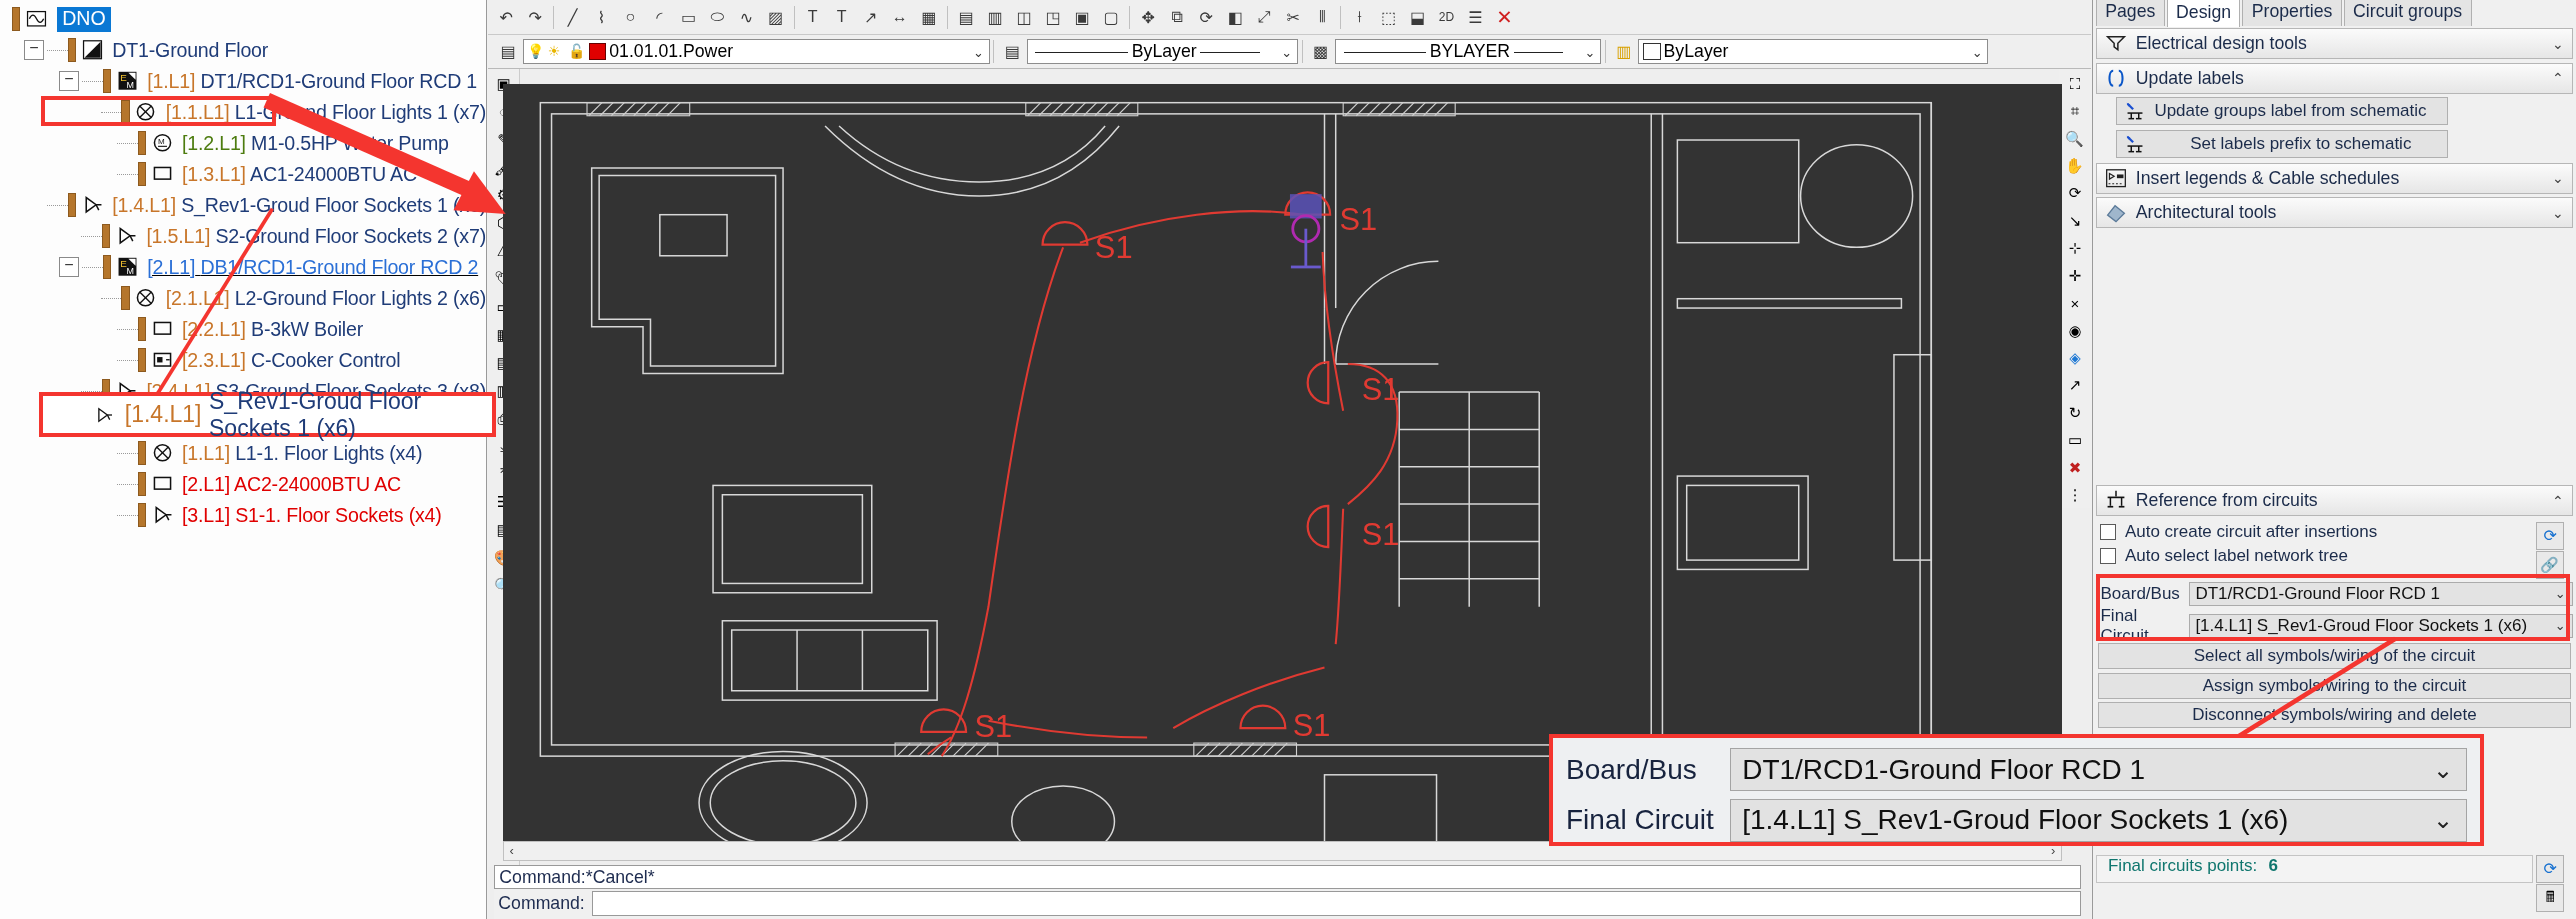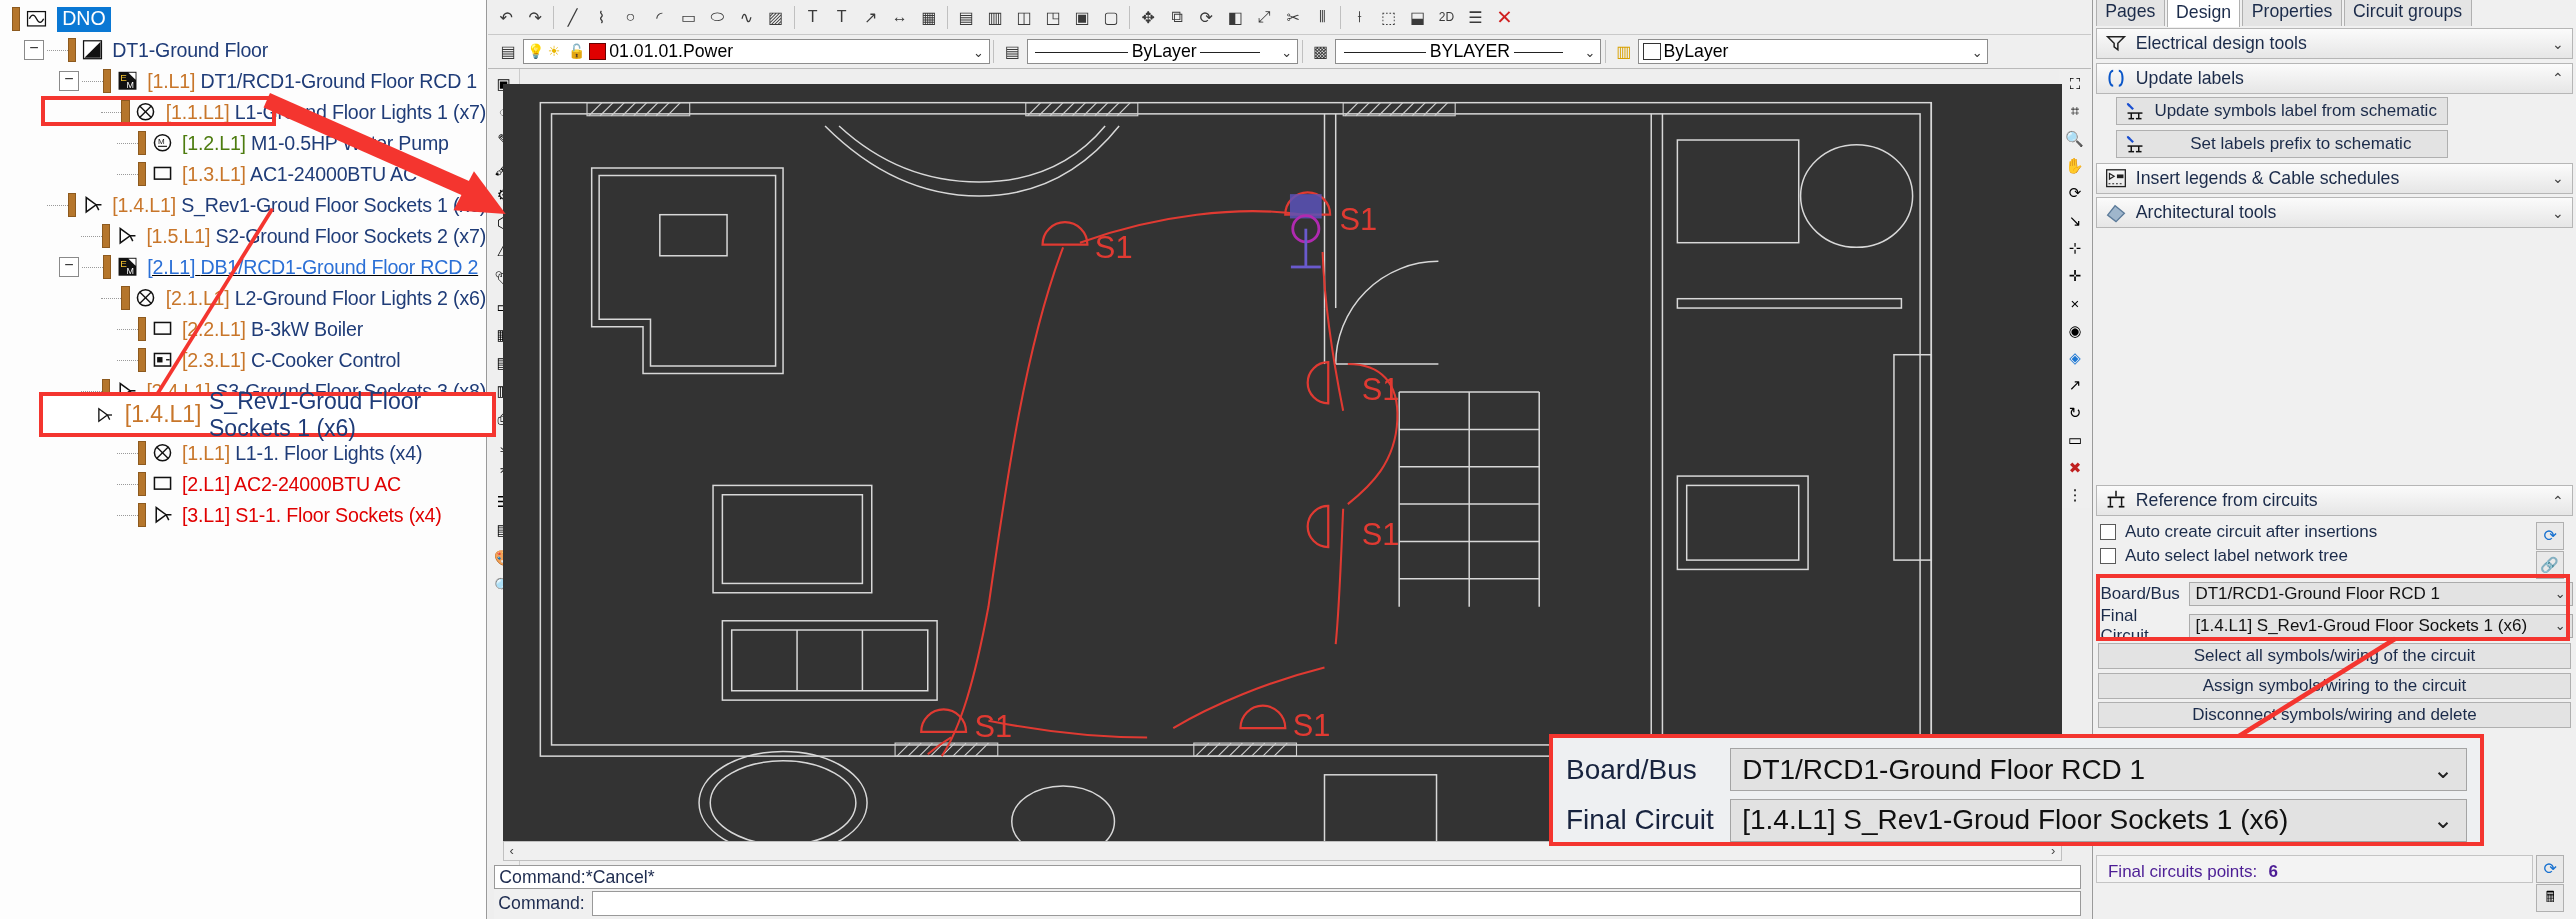--- a/index.html
+++ b/index.html
@@ -154,21 +154,21 @@
     height: 26px; border: 0.9px solid #b0b0b0; background: #e3e3e3;
     display: flex; align-items: center; justify-content: center;
     font-size: 17px; color: #1b2b4a; margin-bottom: 3.7px;
   }
   .side-sq {
     width: 28px; height: 28px; border: 0.9px solid #b0b0b0; background: #e9e9e9;
     display: flex; align-items: center; justify-content: center;
   }
   .status-pill {
     height: 28px; border: 0.9px solid #c4c4c4; background: #f3f3f3;
-    display: flex; align-items: flex-end; font-size: 17px; color: #4c1d95; padding-left: 11.2px;
+    display: flex; align-items: flex-start; font-size: 17px; color: #0f766e; padding-left: 11.2px;
   }
   .status-pill b { margin-left: 11.2px; }
 
   
   .anno { position: absolute; pointer-events: none; }
   .hl-box { border: 4.7px solid #f4352f; background: transparent; }
   .callout {
     background: #fff; border: 4.7px solid #f4352f; display: flex; align-items: center;
   }
   .callout-big {
@@ -724,21 +724,21 @@
           <svg viewBox="0 0 24 24" width="24" height="22.4">
             <path d="M4 4 L10 10" stroke="#1a4fd0" stroke-width="2.4"></path>
             <path d="M3 3 L7 5 L5 7 Z" fill="#1a4fd0"></path>
             <line x1="4" y1="14" x2="20" y2="14" stroke="#111" stroke-width="1.6"></line>
             <line x1="8" y1="14" x2="8" y2="20" stroke="#111" stroke-width="1.6"></line>
             <line x1="16" y1="14" x2="16" y2="20" stroke="#111" stroke-width="1.6"></line>
             <line x1="5" y1="20" x2="11" y2="20" stroke="#111" stroke-width="1.6"></line>
             <line x1="13" y1="20" x2="19" y2="20" stroke="#111" stroke-width="1.6"></line>
           </svg>
         </span>
-        <span class="tb-lab">Update symbols label from schematic</span>
+        <span class="tb-lab">Update groups label from schematic</span>
       </div>
 
       <div class="tool-btn">
         <span class="tb-ico">
           <svg viewBox="0 0 24 24" width="24" height="22.4">
             <path d="M4 4 L10 10" stroke="#1a4fd0" stroke-width="2.4"></path>
             <path d="M3 3 L7 5 L5 7 Z" fill="#1a4fd0"></path>
             <line x1="4" y1="14" x2="20" y2="14" stroke="#111" stroke-width="1.6"></line>
             <line x1="8" y1="14" x2="8" y2="20" stroke="#111" stroke-width="1.6"></line>
             <line x1="16" y1="14" x2="16" y2="20" stroke="#111" stroke-width="1.6"></line>

